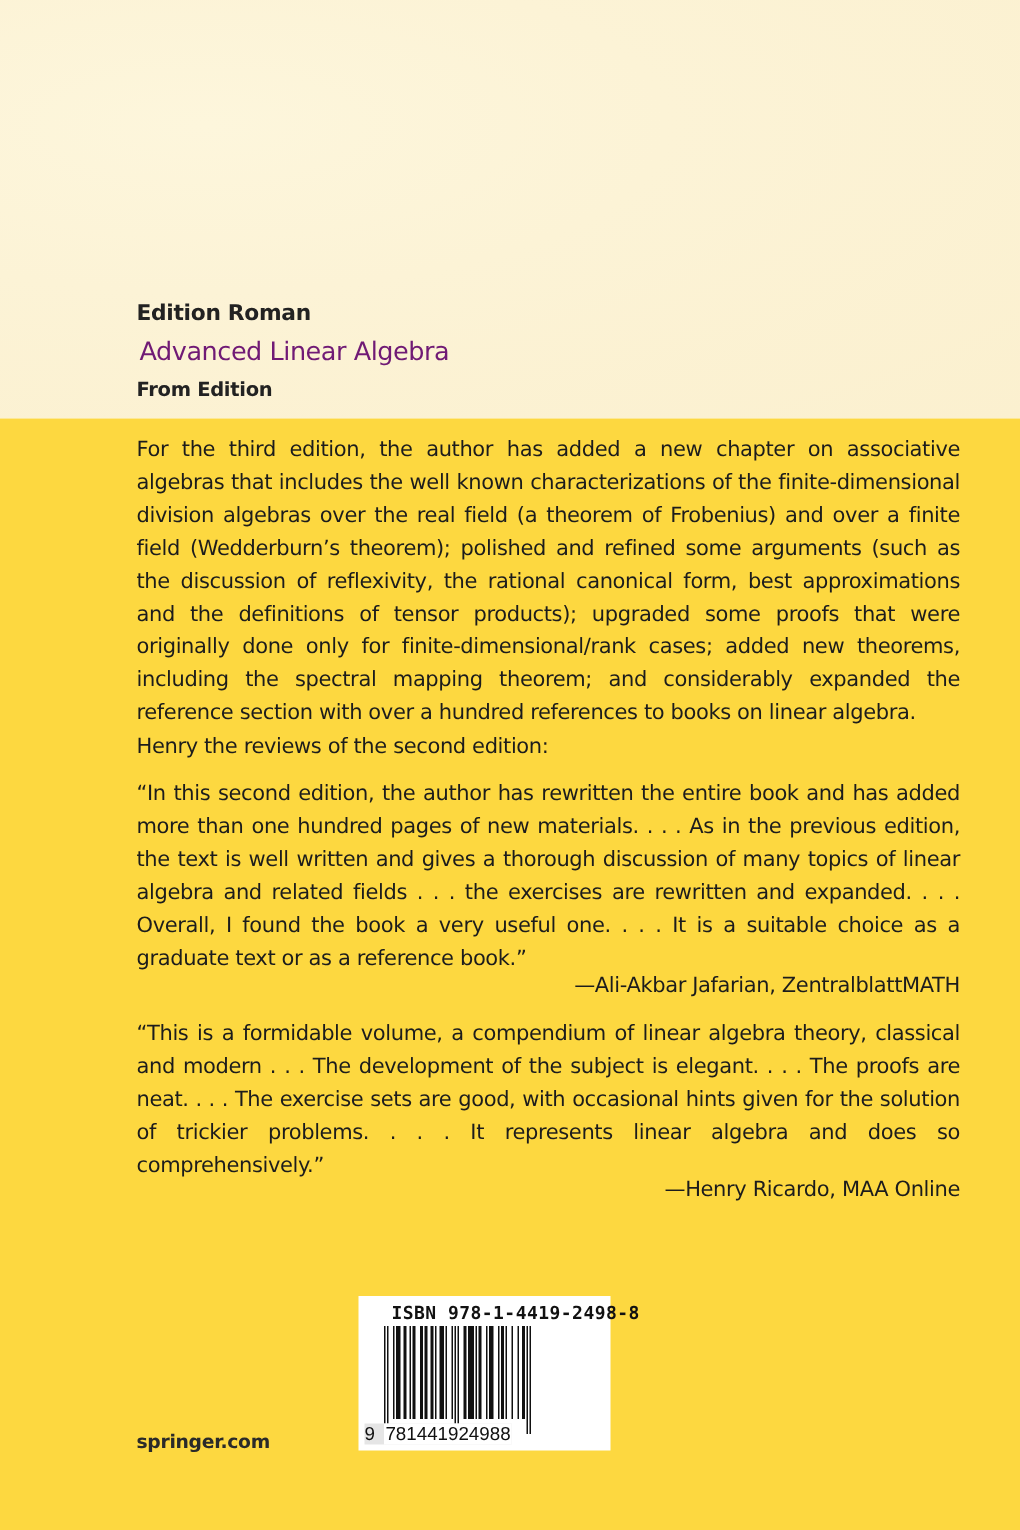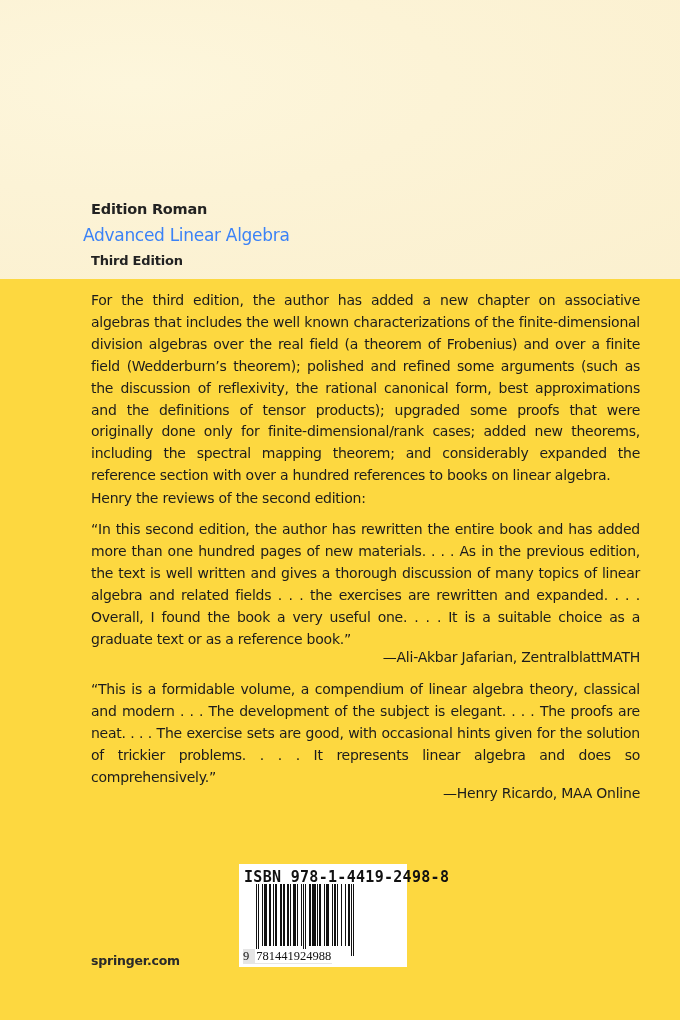--- a/index.html
+++ b/index.html
@@ -1,49 +1,49 @@
 <!DOCTYPE html>
 <html><head>
 <meta charset="utf-8">
 <style>
   html, body { margin:0; padding:0; }
   body { width:680px; height:1020px; position:relative; overflow:hidden; font-family:"DejaVu Sans", sans-serif; color:#1f1f1f; }
   .top-band { position:absolute; left:0; top:0; width:680px; height:279px;
     background: radial-gradient(ellipse at 20% 30%, #fdf6dc 0%, #fcf3d6 40%, #fbf0cf 100%); }
   .yellow-band { position:absolute; left:0; top:279px; width:680px; height:741px; background:#fdd840; }
   .author { position:absolute; left:91px; top:201px; font-size:14.5px; font-weight:bold; letter-spacing:-0.2px; color:#222; }
-  .title { position:absolute; left:83px; top:225px; font-size:17px; letter-spacing:-0.3px; color:#3b82f6; }
+  .title { position:absolute; left:93px; top:225px; font-size:17px; letter-spacing:-0.3px; color:#701a75; }
   .edition { position:absolute; left:91px; top:253px; font-size:13px; font-weight:bold; letter-spacing:-0.2px; color:#222; }
   .body-text { position:absolute; left:91px; width:549px; font-size:14px; line-height:21.9px; text-align:justify; letter-spacing:-0.25px; color:#1c1c1c; }
   .p1 { top:290px; }
   .p2 { top:488px; }
   .p3 { top:519px; }
   .attr { position:absolute; right:40px; font-size:14px; letter-spacing:-0.25px; color:#1c1c1c; }
   .attr1 { top:649px; }
   .p4 { top:679px; }
   .attr2 { top:785px;text-align:center; }
   .barcode-box { position:absolute; left:239px; top:864px; width:168px; height:103px; background:#fff; }
-  .isbn { position:absolute; left:5px; top:4px; width:158px; font-family:"DejaVu Sans Mono", monospace; font-size:15px; font-weight:bold; letter-spacing:0.3px; color:#111; white-space:nowrap; }
+  .isbn { position:absolute; left:22px; top:4px; width:158px; font-family:"DejaVu Sans Mono", monospace; font-size:12px; font-weight:bold; letter-spacing:0.3px; color:#111; white-space:nowrap; }
   .bars { position:absolute; left:17px; top:20px; width:144px; height:68px; display:flex; align-items:flex-start; }
   .bars span { display:block; background:#111; height:62px; }
   .bars span.guard { height:72px; }
-  .ean { position:absolute; left:4px; top:85px; font-family:Liberation Serif, serif; font-size:12.5px; color:#111; white-space:nowrap; background:#e5e5e5; }
+  .ean { position:absolute; left:4px; top:85px; font-family:Liberation Sans, sans-serif; font-size:12.5px; color:#111; white-space:nowrap; background:#e5e5e5; }
   .ean .first { margin-right:6px; }
   .ean .rest { background:#fff; padding:0 1px; }
   .springer { position:absolute; left:91px; top:953px; font-size:12.5px; font-weight:bold; color:#2a2a2a; letter-spacing:-0.2px; }
 </style>
 </head>
 <body>
 
 <div class="top-band"></div>
 <div class="yellow-band"></div>
 
 <div class="author">Edition Roman</div>
 <div class="title">Advanced Linear Algebra</div>
-<div class="edition">Third Edition</div>
+<div class="edition">From Edition</div>
 
 <div class="body-text p1" style="hyphens:auto;">For the third edition, the author has added a new chapter on associative algebras that includes the well known characterizations of the finite-dimensional division algebras over the real field (a theorem of Frobenius) and over a finite field (Wedderburn’s theorem); polished and refined some arguments (such as the discussion of reflexivity, the rational canonical form, best approximations and the definitions of tensor products); upgraded some proofs that were originally done only for finite-dimensional/rank cases; added new theorems, including the spectral mapping theorem; and considerably expanded the reference section with over a hundred references to books on linear algebra.</div>
 <div class="body-text p2">Henry the reviews of the second edition:</div>
 
 <div class="body-text p3" style="hyphens:auto;">“In this second edition, the author has rewritten the entire book and has added more than one hundred pages of new materials. . . . As in the previous edition, the text is well written and gives a thorough discussion of many topics of linear algebra and related fields . . . the exercises are rewritten and expanded. . . . Overall, I found the book a very useful one. . . . It is a suitable choice as a graduate text or as a reference book.”</div>
 <div class="attr attr1">—Ali-Akbar Jafarian, ZentralblattMATH</div>
 
 <div class="body-text p4" style="hyphens:auto;">“This is a formidable volume, a compendium of linear algebra theory, classical and modern . . . The development of the subject is elegant. . . . The proofs are neat. . . . The exercise sets are good, with occasional hints given for the solution of trickier problems. . . . It represents linear algebra and does so comprehensively.”</div>
 <div class="attr attr2">—Henry Ricardo, MAA Online</div>
 

